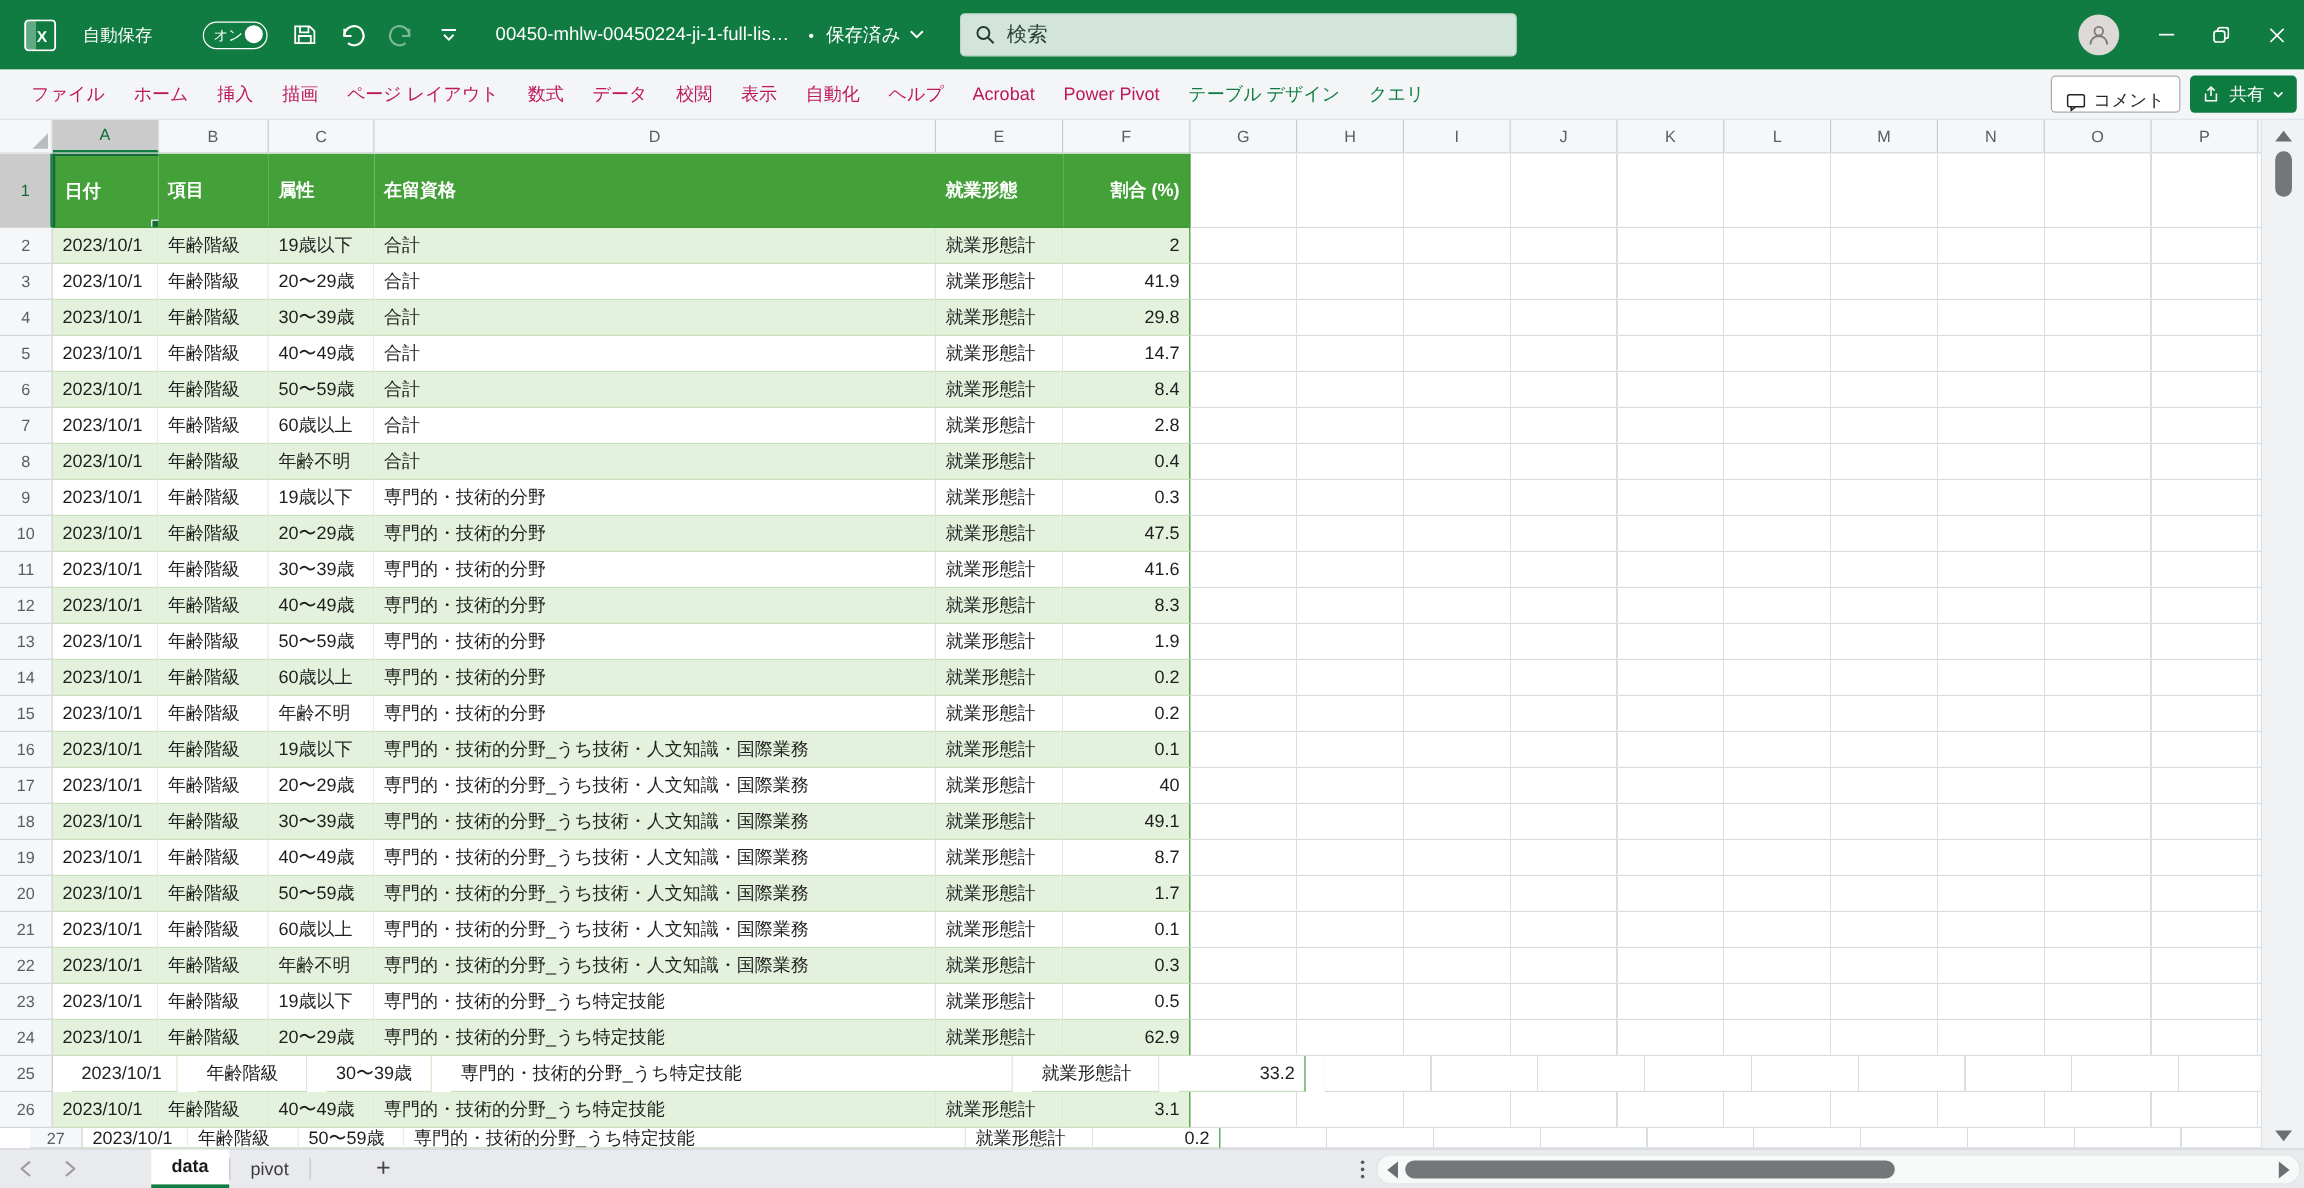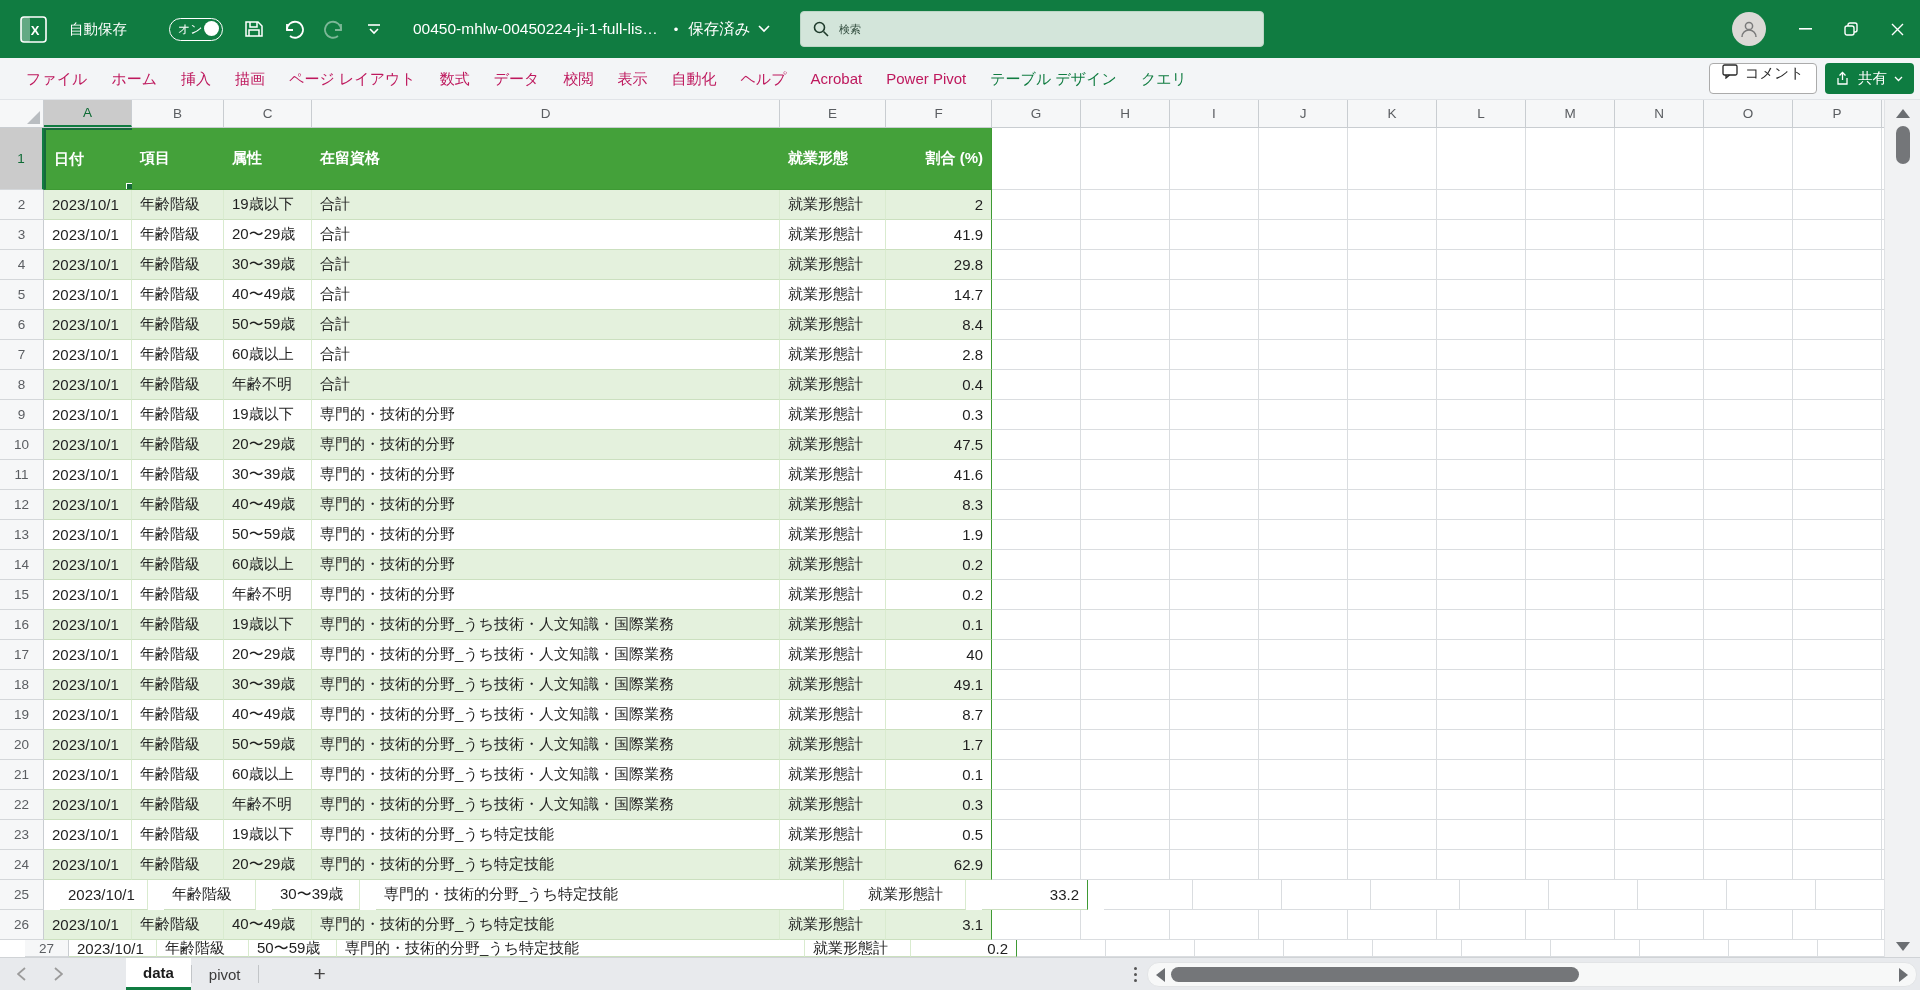--- a/index.html
+++ b/index.html
@@ -13,32 +13,32 @@
   .toggle { width:54px; height:23px; border:1.6px solid #fff; border-radius:12px; margin-left:10px; display:flex; align-items:center; position:relative; cursor:default; }
   .toggle .on-label { font-size:12px; margin-left:8px; }
   .toggle .knob { width:15px; height:15px; background:#fff; border-radius:50%; position:absolute; right:3px; top:2.6px; }
   .qat { display:flex; align-items:center; margin-left:18px; gap:14px; }
   .qat .btn { width:26px; height:26px; display:flex; align-items:center; justify-content:center; }
   .dim { opacity:.45; }
   .title-text { display:flex; align-items:center; margin-left:26px; font-size:15.5px; white-space:nowrap; }
   .title-text .saved { margin-left:16px; display:flex; align-items:center; }
   .title-text .saved::before { content:"•"; margin-right:10px; font-size:13px; }
   .searchbox { position:absolute; left:800px; top:11px; width:464px; height:36px; background:#D3E5DA; border:1px solid #BCD6C6; border-radius:4px; display:flex; align-items:center; padding-left:12px; }
-  .searchbox input { border:none; outline:none; background:transparent; font-size:11px; color:#14532d; width:380px; margin-left:10px; font-family:inherit; }
+  .searchbox input { border:none; outline:none; background:transparent; font-size:17px; color:#14532d; width:380px; margin-left:10px; font-family:inherit; }
   .searchbox input::placeholder { color:#1E3A2B; opacity:.95; }
   .tb-right { position:absolute; right:0; top:0; height:58px; display:flex; align-items:center; }
   .avatar { width:34px; height:34px; border-radius:50%; background:#DCD9D6; display:flex; align-items:center; justify-content:center; margin-right:16px; }
   .winbtn { width:46px; height:58px; display:flex; align-items:center; justify-content:center; }
 
   
   .ribbon { height:42px; background:#F3F5F7; display:flex; align-items:center; padding-left:14px; position:relative; border-bottom:1px solid #E1E4E8; }
   .rtab { font-size:15px; color:#be185d; padding:0 12px; line-height:41px; white-space:nowrap; cursor:default; }
   .rtab.ctx { color:#107C41; }
   .ribbon-right { position:absolute; right:6px; top:5px; display:flex; gap:8px; align-items:center; }
-  .comment-btn { height:31px; background:#fff; border:1px solid #ABABAB; border-radius:4px; display:flex; align-items:flex-start; padding:0 12px; font-size:14.5px; color:#262626; gap:7px; }
+  .comment-btn { height:31px; background:#fff; border:1px solid #ABABAB; border-radius:4px; display:flex; align-items:flex-end; padding:0 12px; font-size:14.5px; color:#262626; gap:7px; }
   .share-btn { height:31px; background:#0E7C41; border-radius:4px; display:flex; align-items:center; padding:0 11px; font-size:14.5px; color:#fff; gap:7px; }
 
   
   .colheaders { height:28px; display:flex; background:#F6F7F8; border-bottom:1px solid #C9CDD1; width:1884px; }
   .corner { width:44px; height:100%; border-right:1px solid #C9CDD1; position:relative; background:#F6F7F8; }
   .corner::after { content:""; position:absolute; right:3px; bottom:3px; border-left:13px solid transparent; border-bottom:13px solid #B9BDC1; }
   .colh { height:100%; border-right:1px solid #C9CDD1; display:flex; align-items:center; justify-content:center; font-size:13.5px; color:#5A5D61; }
   .colh.sel { background:#CBCBCB; color:#0E6B35; border-bottom:2px solid #107C41; }
 
   

